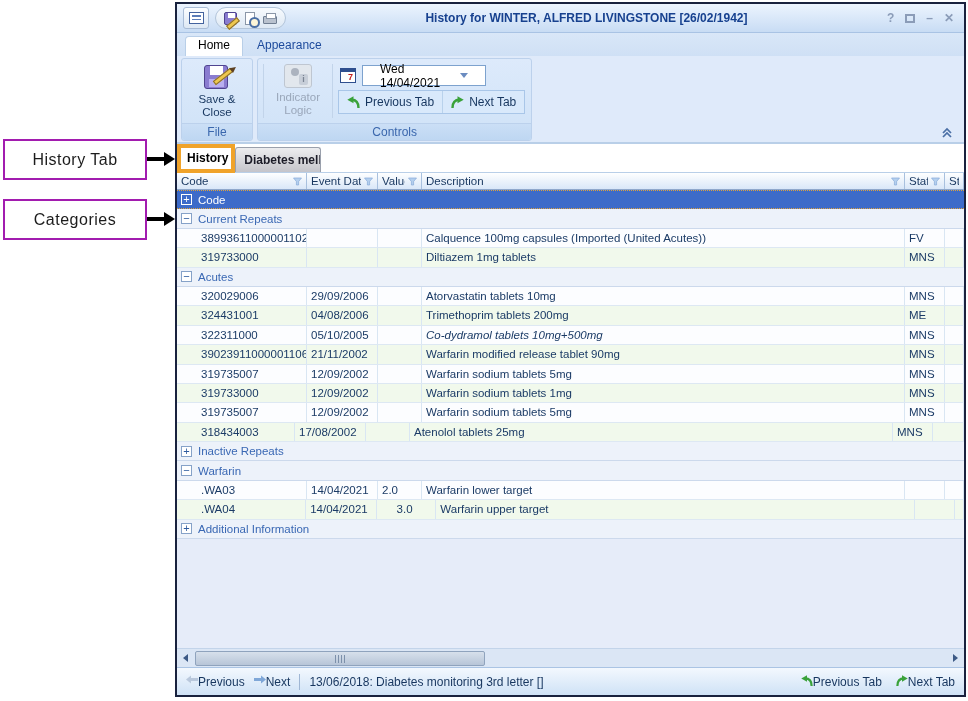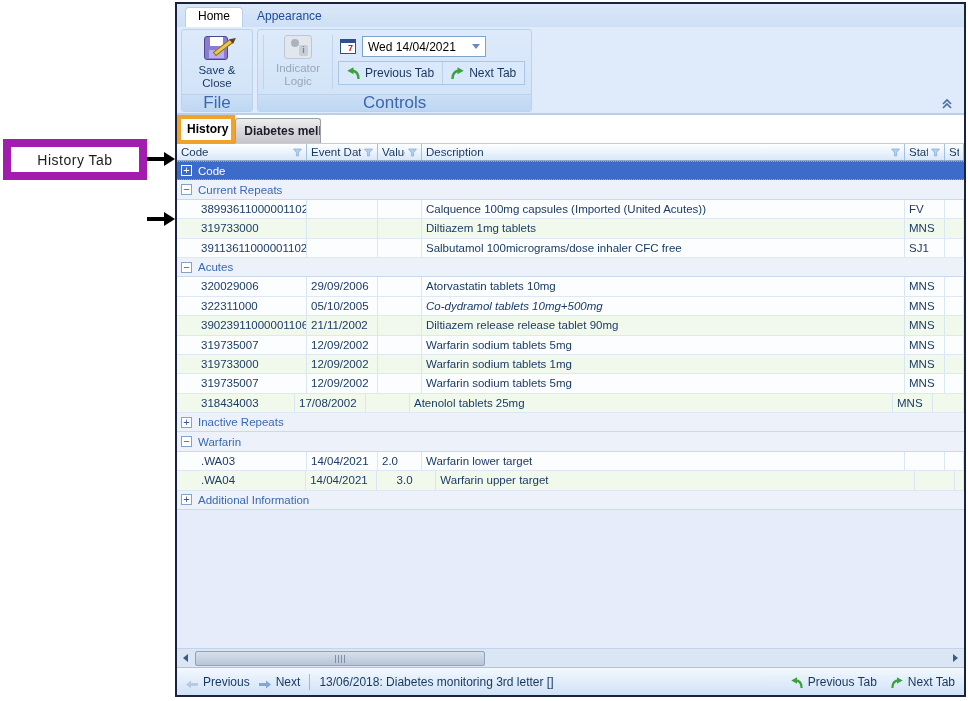--- a/index.html
+++ b/index.html
@@ -1,22 +1,22 @@
 <!DOCTYPE html>
 <html><head>
 <meta charset="utf-8">
 <style>
   * { box-sizing: border-box; margin: 0; padding: 0; }
   body { background:#fff; font-family:"Liberation Sans", sans-serif; }
   .canvas { position:relative; width:968px; height:701px; background:#fff; overflow:hidden; }
 
   
-  .annot-box { position:absolute; left:3px; width:144px; height:41px; border:8px solid #a21caf;
+  .annot-box { position:absolute; left:3px; width:144px; height:41px; border:2px solid #a21caf;
     background:#fff; display:flex; align-items:center; justify-content:center;
-    font-size:14px; color:#1c1c1c; letter-spacing:0.5px; }
+    font-size:16px; color:#1c1c1c; letter-spacing:0.5px; }
   .annot-box.b1 { top:139px; }
   .annot-box.b2 { top:199px; }
   .annot-arrow { position:absolute; width:28px; height:14px; }
   .annot-arrow.a1 { left:147px; top:152px; }
   .annot-arrow.a2 { left:147px; top:212px; }
   .annot-arrow .shaft { position:absolute; left:0; top:5px; width:18px; height:4px; background:#000; }
   .annot-arrow .head { position:absolute; left:17px; top:0; width:0; height:0;
     border-left:11px solid #000; border-top:7px solid transparent; border-bottom:7px solid transparent; }
 
   
@@ -56,21 +56,21 @@
   .rtab { padding:1px 12px 4px; font-size:12px; color:#1d4a9c; }
   .rtab.active { background:#fff; border:1px solid #b9cfe8; border-bottom:none;
     border-radius:4px 4px 0 0; color:#000; }
 
   
   .ribbon { height:88px; flex:none; background:#dfeafa; border-bottom:2px solid #b9cfe8;
     display:flex; align-items:stretch; padding:2px 2px 1px 4px; gap:4px; position:relative; }
   .rgroup { border:1px solid #bcd1ec; border-radius:3px;
     background:linear-gradient(#ddeafb,#cfe2f7); display:flex; flex-direction:column; }
   .rg-content { flex:1; display:flex; align-items:stretch; padding:2px 3px; }
-  .rg-caption { height:17px; flex:none; line-height:16px; text-align:center; font-size:17px; color:#3a67ad;
+  .rg-caption { height:17px; flex:none; line-height:16px; text-align:center; font-size:12px; color:#3a67ad;
     background:linear-gradient(#cbdff6,#bed7f2); border-top:1px solid #bcd1ec; border-radius:0 0 3px 3px; }
   .bigbtn { width:64px; display:flex; flex-direction:column; align-items:center; padding-top:3px; gap:3px;
     font-size:11.5px; line-height:13px; color:#17365f; text-align:center; white-space:pre-line; border-radius:3px; }
   .bigbtn.disabled { color:#9aa7ba; }
   .vsep { width:1px; background:#c2d4ea; margin:3px 2px; }
 
   
   .ic-savebig { width:26px; height:26px; position:relative; }
   .ic-savebig .disk { position:absolute; left:0; top:1px; width:24px; height:24px;
     background:#8a7cd0; border:1px solid #4f4490; border-radius:3px; }
@@ -97,21 +97,21 @@
   .ic-indlogic::after { content:'i'; position:absolute; right:3px; bottom:2px; width:9px; height:11px;
     background:#c6ccd5; color:#707a88; font-size:9px; font-weight:bold; text-align:center; line-height:11px; border-radius:2px; }
 
   
   .controls-right { display:flex; flex-direction:column; justify-content:flex-start; padding:4px 3px 2px; gap:4px; }
   .date-row { display:flex; align-items:center; gap:6px; padding-left:2px; }
   .ic-cal { width:16px; height:15px; background:#fff; border:1px solid #2f4f8f; position:relative; }
   .ic-cal::before { content:''; position:absolute; left:0; right:0; top:0; height:3px; background:#2f4f8f; }
   .ic-cal::after { content:'7'; position:absolute; right:2px; bottom:0; font-size:9px; line-height:9px; color:#c11818; font-weight:bold; }
   .date-field { display:flex; align-items:center; justify-content:space-between; width:124px; height:21px;
-    background:#fff; border:1px solid #7da2ce; font-size:12px; color:#000; padding:0 5px; }
+    background:#fff; border:1px solid #7da2ce; font-size:12px; color:#000; padding:0 17px; }
   .dd-arrow { width:0; height:0; border-left:4px solid transparent; border-right:4px solid transparent;
     border-top:5px solid #6b8cc0; }
   .tabnav { display:flex; align-items:stretch; border:1px solid #a9c6e8; background:#d9e9fb; height:24px; }
   .tabnav-btn { display:flex; align-items:center; gap:5px; padding:0 8px; font-size:12px; color:#17365f; }
   .tabnav-btn + .tabnav-btn { border-left:1px solid #b9d2ec; }
   .ribbon-collapse { position:absolute; right:10px; bottom:3px; width:14px; height:14px;
     display:flex; align-items:center; justify-content:center; }
 
   
   .doctabs { height:29px; flex:none; background:#fff; display:flex; align-items:stretch; position:relative;
@@ -153,43 +153,63 @@
   .tri-r { width:0; height:0; border-top:4px solid transparent; border-bottom:4px solid transparent; border-left:5px solid #3d5a86; }
   .hs-thumb { position:absolute; left:18px; top:2px; width:290px; height:15px;
     background:linear-gradient(#d7e0eb,#b7c5d8); border:1px solid #8fa3bd; border-radius:2px;
     display:flex; align-items:center; justify-content:center; gap:2px; }
   .grip { width:1px; height:8px; background:#7c90aa; }
 
   
   .statusbar { height:28px; flex:none; background:linear-gradient(#f3f8fe,#cfe2f6); border-top:1px solid #aac4e4;
     display:flex; align-items:center; font-size:12px; color:#17365f; padding:0 9px; gap:9px; }
   .sb-sep { width:1px; height:16px; background:#9fb6d4; }
-  .sb-nav { display:flex; align-items:flex-end; gap:5px; }
+  .sb-nav { display:flex; align-items:flex-start; }
   .sb-right { margin-left:auto; display:flex; align-items:center; gap:14px; }
   .ghook { display:flex; }
 </style>
 </head>
 <body>
 
 <div class="canvas">
 
   <div class="annot-box b1">
     <span>History Tab</span>
   </div>
   <div class="annot-arrow a1">
       <span class="shaft"></span>
       <span class="head"></span>
     </div>
+  <div class="annot-box b2">
+    <span>Categories</span>
+  </div>
   <div class="annot-arrow a2">
       <span class="shaft"></span>
       <span class="head"></span>
     </div>
 
   <div class="window">
 
+    <div class="titlebar">
+      <div class="tb-btn">
+          <span class="i-menu"></span>
+        </div>
+      <div class="qat">
+        <span class="i-savemini"></span>
+        <span class="i-preview"></span>
+        <span class="i-print"></span>
+      </div>
+      <div class="title">History for WINTER, ALFRED LIVINGSTONE [26/02/1942]</div>
+      <div class="winctrl">
+        <span class="wc">?</span>
+        <span class="i-restore"></span>
+        <span class="wc">–</span>
+        <span class="wc">✕</span>
+      </div>
+    </div>
 
     <div class="ribbon-tabs">
       <div class="rtab active">Home</div>
       <div class="rtab">Appearance</div>
     </div>
 
     <div class="ribbon">
       <div class="rgroup">
         <div class="rg-content">
           <div class="bigbtn">
@@ -320,53 +340,53 @@
           <div class="cell" style="flex: 1 1 0%;"></div>
         </div>
         <div class="trow data shade">
           <div class="cell c0" style="width: 130px;">319733000</div>
           <div class="cell c1" style="width: 71px;"></div>
           <div class="cell c2" style="width: 44px;"></div>
           <div class="cell c3" style="width: 483px;">Diltiazem 1mg tablets</div>
           <div class="cell c4" style="width: 40px;">MNS</div>
           <div class="cell" style="flex: 1 1 0%;"></div>
         </div>
-        <div class="trow data">
-          <div class="cell c0" style="width: 130px;">39113611000001102</div>
-          <div class="cell c1" style="width: 71px;"></div>
-          <div class="cell c2" style="width: 44px;"></div>
-          <div class="cell c3" style="width: 483px;">Salbutamol 100micrograms/dose inhaler CFC free</div>
-          <div class="cell c4" style="width: 40px;">SJ1</div>
-          <div class="cell" style="flex: 1 1 0%;"></div>
-        </div>
         <div class="trow group">
           <span class="expander">−</span>
           <span>Acutes</span>
         </div>
         <div class="trow data">
           <div class="cell c0" style="width: 130px;">320029006</div>
           <div class="cell c1" style="width: 71px;">29/09/2006</div>
           <div class="cell c2" style="width: 44px;"></div>
           <div class="cell c3" style="width: 483px;">Atorvastatin tablets 10mg</div>
           <div class="cell c4" style="width: 40px;">MNS</div>
           <div class="cell" style="flex: 1 1 0%;"></div>
         </div>
+        <div class="trow data shade">
+          <div class="cell c0" style="width: 130px;">324431001</div>
+          <div class="cell c1" style="width: 71px;">04/08/2006</div>
+          <div class="cell c2" style="width: 44px;"></div>
+          <div class="cell c3" style="width: 483px;">Trimethoprim tablets 200mg</div>
+          <div class="cell c4" style="width: 40px;">ME</div>
+          <div class="cell" style="flex: 1 1 0%;"></div>
+        </div>
         <div class="trow data">
           <div class="cell c0" style="width: 130px;">322311000</div>
           <div class="cell c1" style="width: 71px;">05/10/2005</div>
           <div class="cell c2" style="width: 44px;"></div>
           <div class="cell c3" style="width: 483px; font-style: italic;">Co-dydramol tablets 10mg+500mg</div>
           <div class="cell c4" style="width: 40px;">MNS</div>
           <div class="cell" style="flex: 1 1 0%;"></div>
         </div>
         <div class="trow data shade">
           <div class="cell c0" style="width: 130px;">39023911000001106</div>
           <div class="cell c1" style="width: 71px;">21/11/2002</div>
           <div class="cell c2" style="width: 44px;"></div>
-          <div class="cell c3" style="width: 483px;">Diltiazem release release tablet 90mg</div>
+          <div class="cell c3" style="width: 483px;">Warfarin modified release tablet 90mg</div>
           <div class="cell c4" style="width: 40px;">MNS</div>
           <div class="cell" style="flex: 1 1 0%;"></div>
         </div>
         <div class="trow data">
           <div class="cell c0" style="width: 130px;">319735007</div>
           <div class="cell c1" style="width: 71px;">12/09/2002</div>
           <div class="cell c2" style="width: 44px;"></div>
           <div class="cell c3" style="width: 483px;">Warfarin sodium tablets 5mg</div>
           <div class="cell c4" style="width: 40px;">MNS</div>
           <div class="cell" style="flex: 1 1 0%;"></div>

